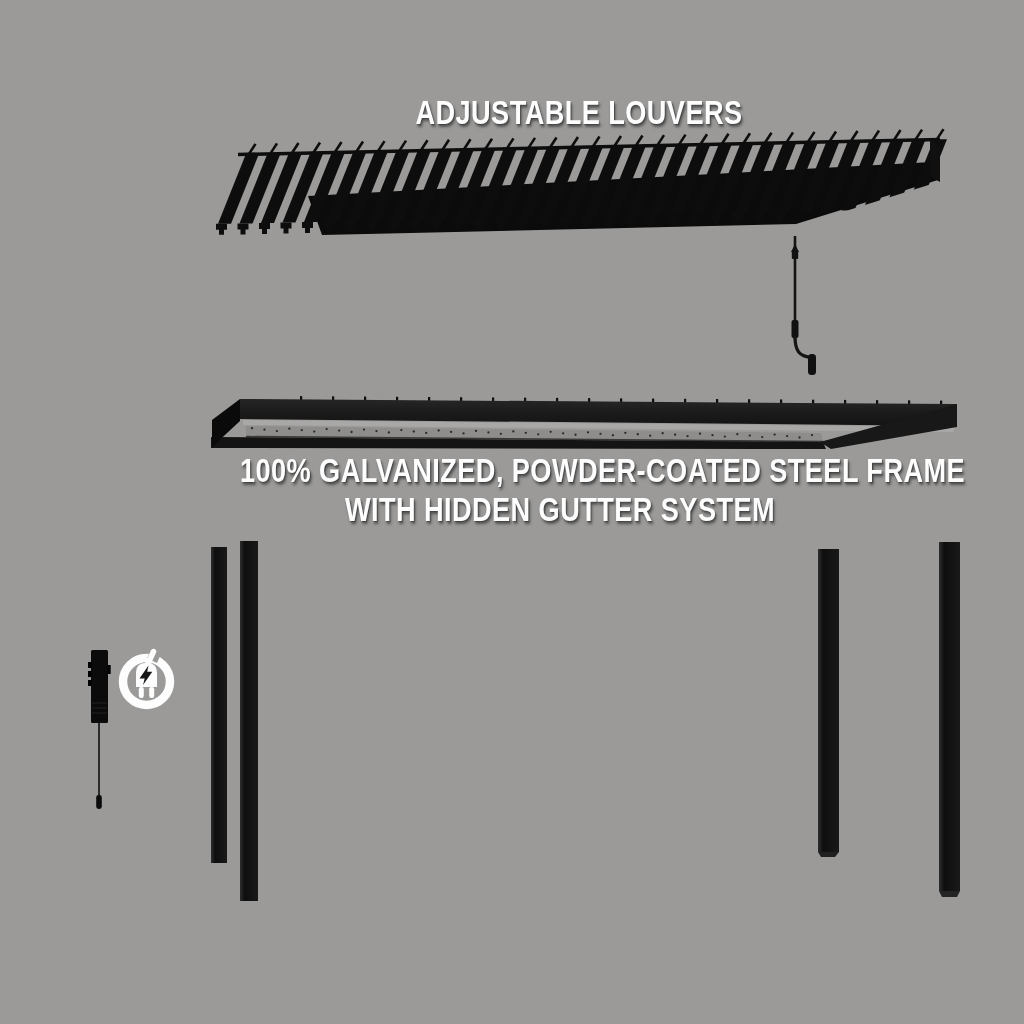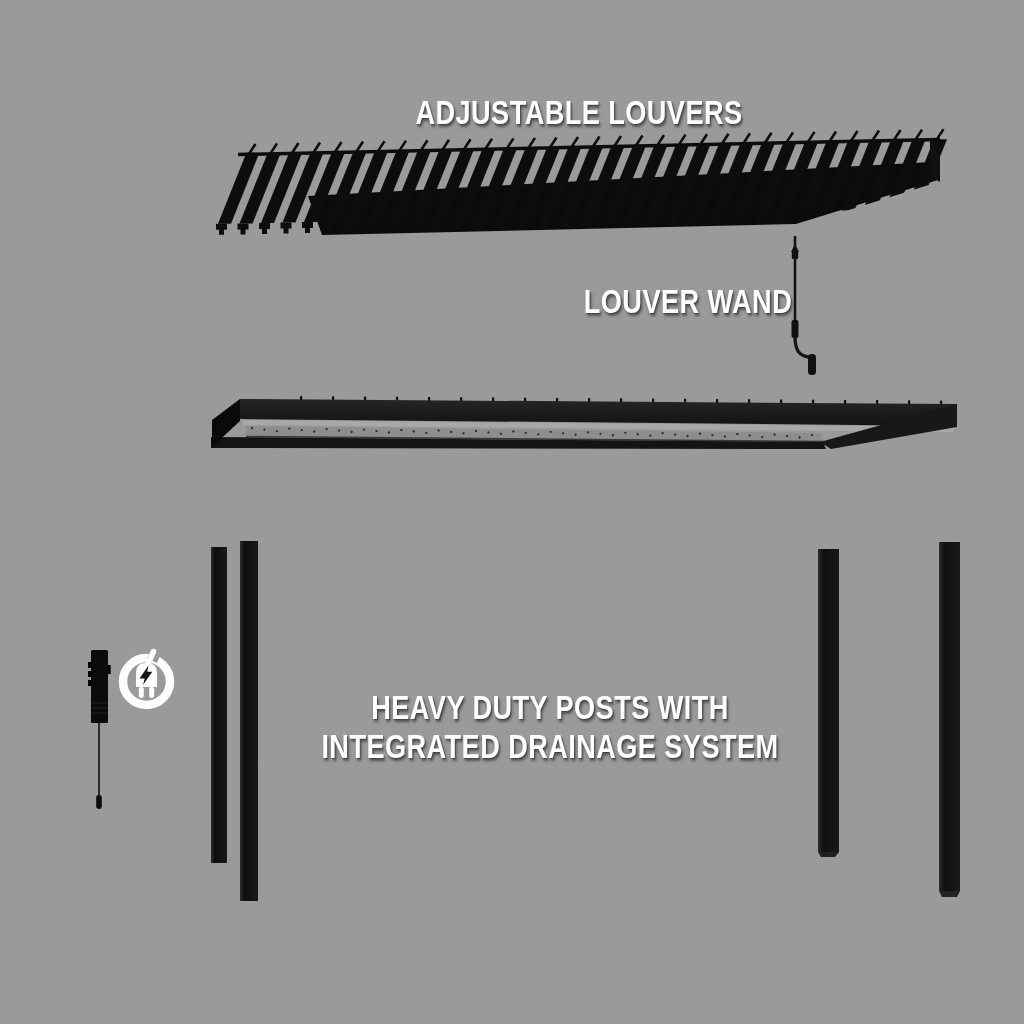--- a/index.html
+++ b/index.html
@@ -271,24 +271,21 @@
       <rect x="138.8" y="687" width="5" height="11" rx="2.2" fill="#fdfdfd"></rect>
       <rect x="149.2" y="687" width="5" height="11" rx="2.2" fill="#fdfdfd"></rect>
       <path d="M148.5,665.5 L139.5,678.5 L144.7,678.5 L143,685 L152.3,671.8 L147.2,671.8 Z" fill="#161616"></path>
     </g>
   </svg>
 
   <div class="lbl" style="left:329px;top:93px;width:500px;">
     <span class="line">ADJUSTABLE LOUVERS</span>
   </div>
 
-  <div class="lbl" style="left:538px;top:282px;width:300px;">
-    <span class="line">LOUVER WAND</span>
+
+  <div class="lbl" style="left:160px;top:451px;width:800px;">
+    <span class="line">100% GALVANIZED, POWDER-COATED STEEL FRAME</span>
+    <span class="line">WITH HIDDEN GUTTER SYSTEM</span>
   </div>
 
 
 
-  <div class="lbl" style="left:250px;top:688px;width:600px;">
-    <span class="line">HEAVY DUTY POSTS WITH</span>
-    <span class="line">INTEGRATED DRAINAGE SYSTEM</span>
-  </div>
-
 </div>
 
 </body></html>

